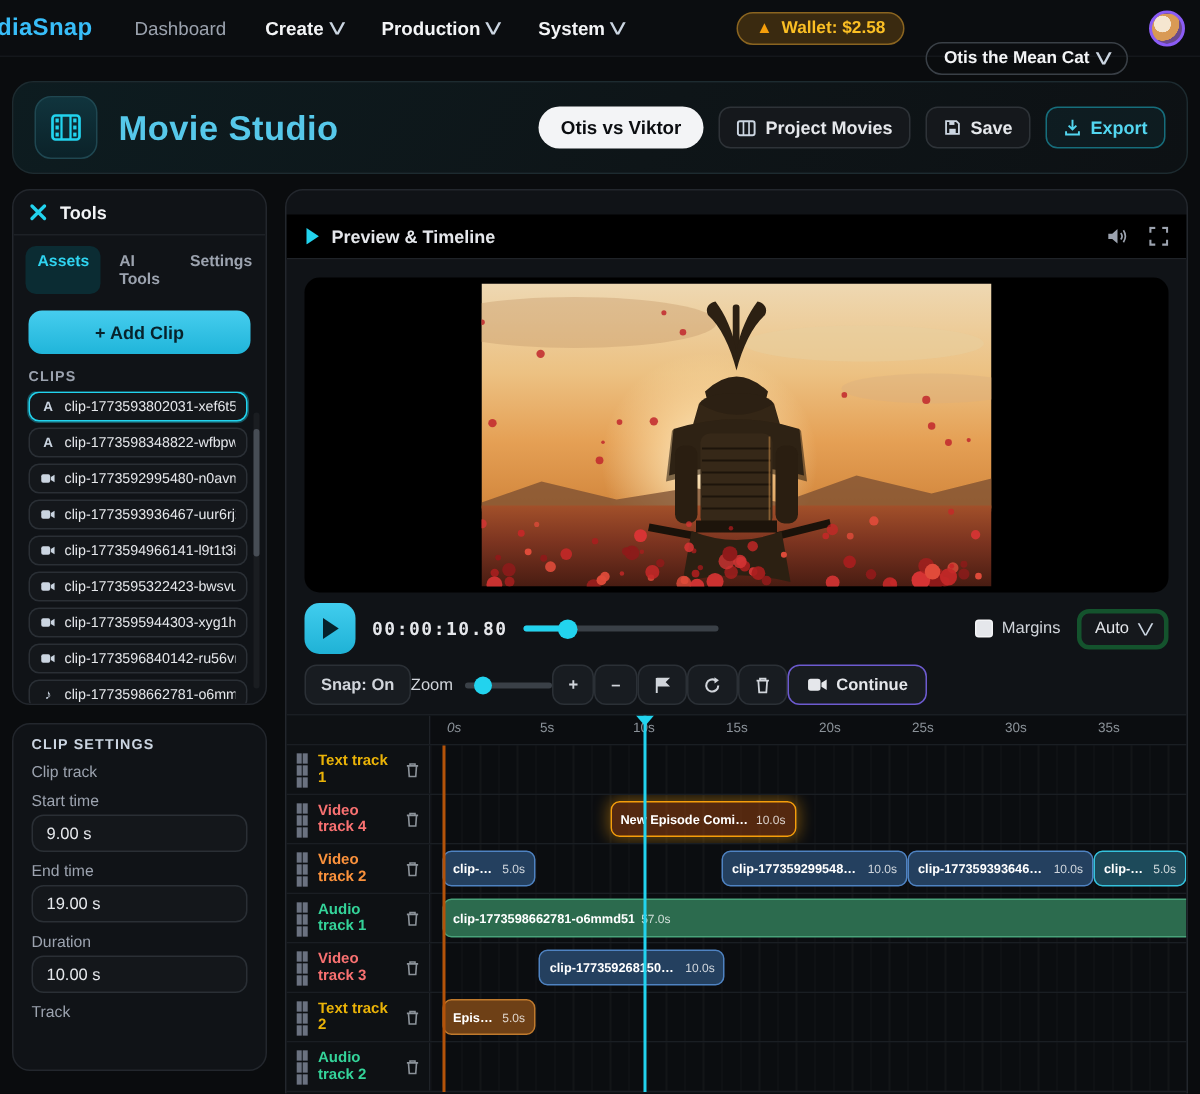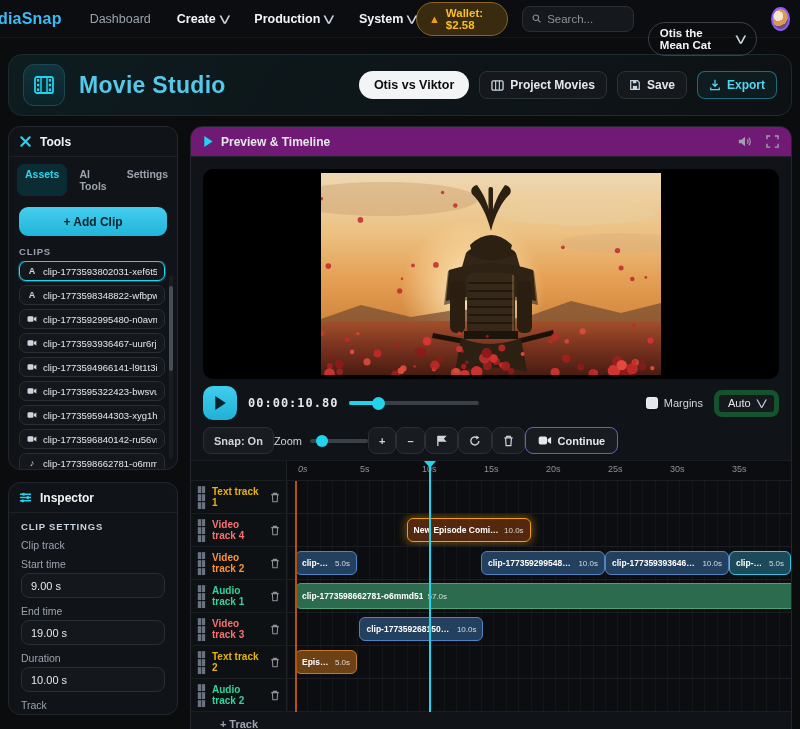--- a/index.html
+++ b/index.html
@@ -65,38 +65,38 @@
   .fake-scroll i { position:absolute; top:6%; left:0; width:4px; height:46%; background:#474d55; border-radius:2px; display:block; }
 
   .inspector-panel { flex:1; min-height:232px; }
   .sec-label { font-size:9.5px; font-weight:700; letter-spacing:.8px; color:#cbd5e1; margin:8px 12px 2px; }
   .f-label { font-size:10.5px; color:#9ca3af; margin:7px 12px 3px; }
   .f-box { margin:0 12px; height:25px; background:#14171b; border:1px solid #2a2f35; border-radius:8px;
     font-size:11px; color:#e5e7eb; display:flex; align-items:center; padding:0 9px; }
 
   
   .main-panel { flex:1; height:620px; display:flex; flex-direction:column; }
-  .mp-head { height:30px; background:#701a75; border-bottom:1px solid #1f2328; display:flex; align-items:center;
-    gap:8px; padding:0 12px; font-size:12px; font-weight:700; flex:none; }
+  .mp-head { height:30px; background:#000000; border-bottom:1px solid #1f2328; display:flex; align-items:center;
+    gap:8px; padding:0 12px; font-size:12px; font-weight:700; flex:none;margin-top:16px; }
   .mp-icons { margin-left:auto; display:flex; gap:14px; color:#9ca3af; }
 
   .preview { margin:12px 12px 0; height:210px; background:#000; border-radius:10px;
     display:flex; align-items:center; justify-content:center; overflow:hidden; flex:none; }
 
   .controls { margin:6px 12px 2px; height:36px; display:flex; align-items:center; gap:11px; flex:none; }
   .play-btn { width:34px; height:34px; border-radius:10px; background:linear-gradient(180deg,#41cdee,#1fb2d6);
     display:flex; align-items:center; justify-content:center; flex:none; }
   .timecode { font-family:"DejaVu Sans Mono","Liberation Mono",monospace; font-size:12px; font-weight:700; letter-spacing:1px; }
   .seek { width:130px; height:4px; background:#3a4047; border-radius:2px; position:relative; }
   .seek .fill { position:absolute; left:0; top:0; height:4px; background:#22d3ee; border-radius:2px; }
   .seek .thumb { position:absolute; top:-4.5px; width:13px; height:13px; border-radius:50%; background:#22d3ee; }
   .spacer { flex:1; }
   .margins { display:flex; align-items:center; gap:6px; font-size:11px; color:#d1d5db; }
   .cbx { width:12px; height:12px; background:#e5e7eb; border-radius:2.5px; border:1px solid #f3f4f6; }
-  .select { background:#15181c; border:5px solid #14532d; border-radius:8px; height:27px; padding:0 9px;
+  .select { background:#15181c; border:3px solid #14532d; border-radius:8px; height:27px; padding:0 9px;
     display:flex; align-items:center; gap:7px; font-size:11px; color:#e5e7eb; }
 
   .tl-toolbar { margin:4px 12px 6px; display:flex; align-items:center; gap:0; flex:none; }
   .tbtn { height:27px; min-width:28px; padding:0 10px; background:#181c21; border:1px solid #2b3036; border-radius:8px;
     color:#d1d5db; font-size:11px; font-weight:600; display:flex; align-items:center; justify-content:center; gap:6px; }
   .tbtn.continue { border-color:#6d5bd0; padding:0 12px; color:#e5e7eb; }
   .zoom-grp { display:flex; align-items:center; gap:8px; font-size:11px; color:#d1d5db; }
   .mini-slider { width:58px; height:4px; background:#3a4047; border-radius:2px; position:relative; }
   .mini-slider .thumb { position:absolute; left:6px; top:-4px; width:12px; height:12px; border-radius:50%; background:#22d3ee; }
 
@@ -153,27 +153,20 @@
         </div>
         <div class="navitem">
           <span>System</span>
           <span class="chev">⋁</span>
         </div>
       </nav>
     <div class="nav-right">
       <div class="wallet">
         <span class="warn">▲</span>
         <span>Wallet: $2.58</span>
-      </div>
-      <div class="search">
-        <svg width="11" height="11" viewBox="0 0 12 12">
-            <circle cx="5" cy="5" r="3.6" fill="none" stroke="#8b9299" stroke-width="1.4"></circle>
-            <line x1="8" y1="8" x2="11" y2="11" stroke="#8b9299" stroke-width="1.4"></line>
-          </svg>
-        <input placeholder="Search..." style="">
       </div>
       <div class="userpill">
         <span>Otis the Mean Cat</span>
         <span class="chev">⋁</span>
       </div>
       <div class="avatar"></div>
     </div>
   </header>
 
   <section class="studio-header">
@@ -303,31 +296,20 @@
               <span class="ci">♪</span>
               <span class="cn">clip-1773598662781-o6mmd51</span>
             </div>
           </div>
         <div class="fake-scroll">
             <i></i>
           </div>
       </div>
 
       <div class="panel inspector-panel">
-        <div class="p-head">
-          <svg width="13" height="13" viewBox="0 0 14 14">
-              <line x1="1" y1="3.5" x2="13" y2="3.5" stroke="#22d3ee" stroke-width="1.6"></line>
-              <line x1="1" y1="7" x2="13" y2="7" stroke="#22d3ee" stroke-width="1.6"></line>
-              <line x1="1" y1="10.5" x2="13" y2="10.5" stroke="#22d3ee" stroke-width="1.6"></line>
-              <circle cx="5" cy="3.5" r="1.7" fill="#22d3ee"></circle>
-              <circle cx="9.5" cy="7" r="1.7" fill="#22d3ee"></circle>
-              <circle cx="4" cy="10.5" r="1.7" fill="#22d3ee"></circle>
-            </svg>
-          <span>Inspector</span>
-        </div>
         <div class="sec-label">CLIP SETTINGS</div>
         <div id="inspector-fields">
             <div class="f-label">Clip track</div>
             <div class="f-label">Start time</div>
             <div class="f-box">9.00 s</div>
             <div class="f-label">End time</div>
             <div class="f-box">19.00 s</div>
             <div class="f-label">Duration</div>
             <div class="f-box">10.00 s</div>
             <div class="f-label">Track</div>

